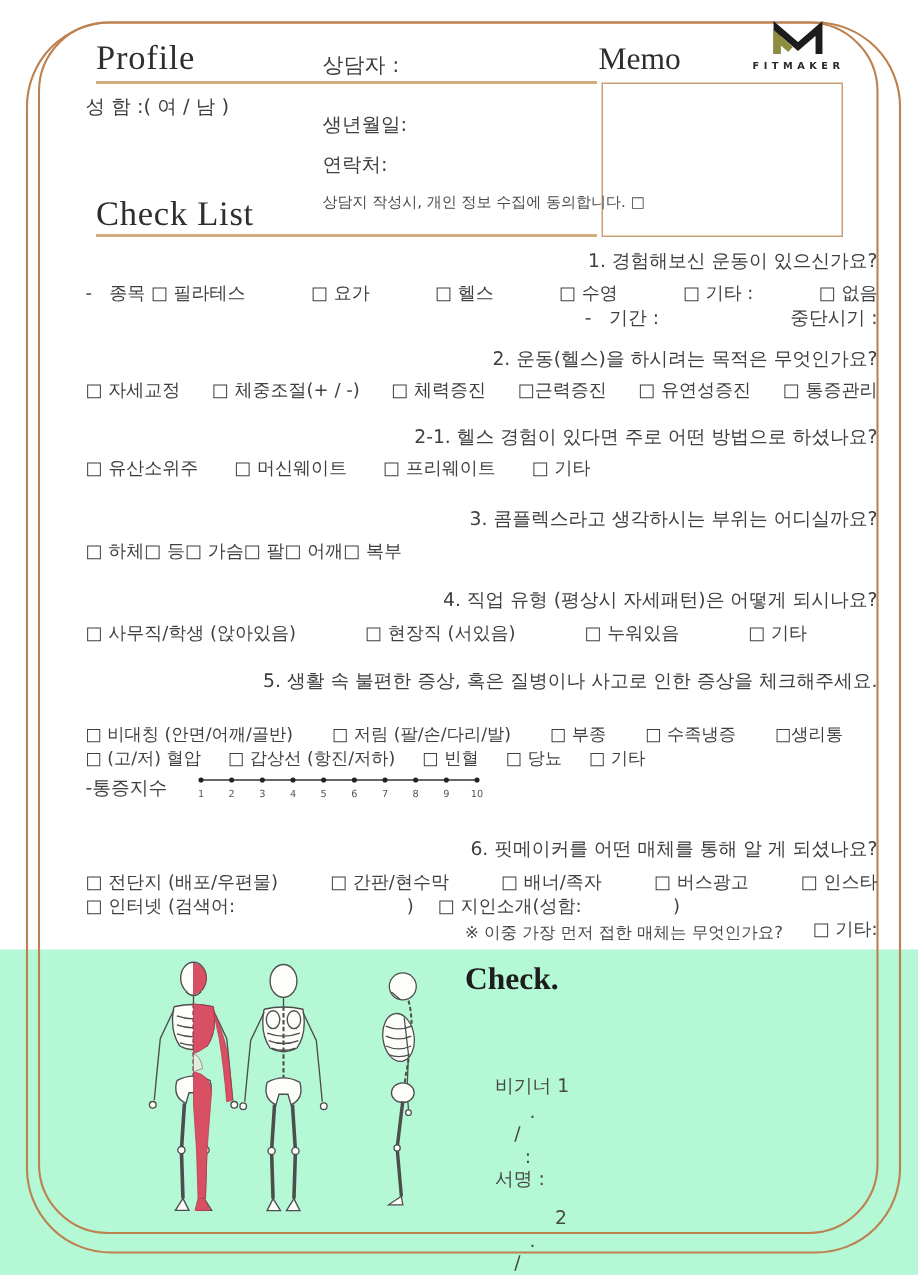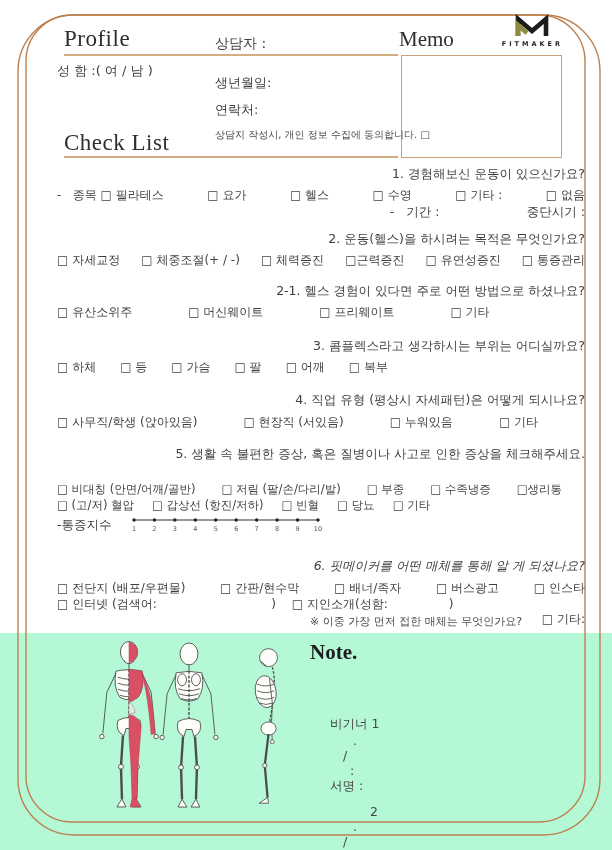--- a/index.html
+++ b/index.html
@@ -23,21 +23,21 @@
   .birth{left:215px;top:74px;font-size:13px;}
   .contact{left:215px;top:101px;font-size:13px;}
   .consent{left:215px;top:128px;font-size:10px;color:#4a4a4a;}
   .checklist-title{left:64px;top:130px;font-size:23px;letter-spacing:.5px;color:#2e2e2e;}
 
   
   .q{left:57px;width:528px;font-size:12.5px;}
   .opts{left:57px;width:528px;display:flex;font-size:12px;}
   .opts .opt{white-space:pre;}
   .spread{justify-content:space-between;}
-  .gap-lg{gap:56px;} .gap-md{gap:46px;} .gap-sm{gap:24px;} .gap-r3{gap:18px;} .gap-xs{gap:16px;}
+  .gap-lg{gap:24px;} .gap-md{gap:46px;} .gap-sm{} .gap-r3{gap:18px;} .gap-xs{gap:16px;}
   .small{font-size:11.5px;}
   .pain-label{left:57px;top:517px;font-size:12.5px;}
   .pain-scale{left:126px;top:514px;}
   .media-note{left:310px;top:614px;font-size:11px;color:#4a4a4a;}
 
   
   .green-band{left:0;top:633px;width:612px;height:217px;background:#b4f8d6;}
   .note-title{left:310px;top:640px;font-size:21px;font-weight:bold;color:#1d1d1d;}
   .sig-rows{left:308px;top:716px;font-size:12.5px;color:#474747;}
   .sig-row{display:flex;margin-bottom:9px;align-items:baseline;flex-direction:column;}
@@ -173,21 +173,21 @@
         <text x="130.66666666666669" y="17" text-anchor="middle" font-size="6.5" fill="#555" font-family="DejaVu Sans, sans-serif">7</text>
         <circle cx="151.11111111111111" cy="6" r="1.7" fill="#222"></circle>
         <text x="151.11111111111111" y="17" text-anchor="middle" font-size="6.5" fill="#555" font-family="DejaVu Sans, sans-serif">8</text>
         <circle cx="171.55555555555554" cy="6" r="1.7" fill="#222"></circle>
         <text x="171.55555555555554" y="17" text-anchor="middle" font-size="6.5" fill="#555" font-family="DejaVu Sans, sans-serif">9</text>
         <circle cx="192" cy="6" r="1.7" fill="#222"></circle>
         <text x="192" y="17" text-anchor="middle" font-size="6.5" fill="#555" font-family="DejaVu Sans, sans-serif">10</text>
       </svg>
     </div>
 
-  <div class="abs q nowrap" style="top:558px;font-style:italic;">6. 핏메이커를 어떤 매체를 통해 알 게 되셨나요?</div>
+  <div class="abs q nowrap" style="top:558px;">6. 핏메이커를 어떤 매체를 통해 알 게 되셨나요?</div>
   <div class="abs opts spread" style="top:580px;">
       <span class="opt">□ 전단지 (배포/우편물)</span>
       <span class="opt">□ 간판/현수막</span>
       <span class="opt">□ 배너/족자</span>
       <span class="opt">□ 버스광고</span>
       <span class="opt">□ 인스타</span>
     </div>
   <div class="abs opts gap-xs" style="top:596px;">
       <span class="opt">□ 인터넷 (검색어:                              )</span>
       <span class="opt">□ 지인소개(성함:                )</span>
@@ -265,21 +265,21 @@
         <path d="M17,60 Q24,63 32,60" fill="none"></path>
       <path d="M28,34 L31,60 L30,85 L31,99" fill="none"></path>
         <circle cx="31" cy="101" r="2"></circle>
       <ellipse cx="27" cy="87" rx="8" ry="7"></ellipse>
       <path d="M27,93 L23,126 L26,160" fill="none" stroke-width="2.4"></path>
         <circle cx="23" cy="126" r="2.2"></circle>
       <path d="M26,160 L17,166 L27,166 Z"></path>
     </g>
   </svg>
 
-  <div class="abs serif note-title">Note.</div>
+  <div class="abs serif note-title">Check.</div>
 
   <div class="abs sig-rows">
     <div class="sig-row">
       <span class="sig-no">비기너 1</span>
       <span class="sig-dot">.</span>
       <span class="sig-slash">/</span>
       <span class="sig-colon">:</span>
       <span class="sig-sign">서명 :</span>
     </div>
     <div class="sig-row">

